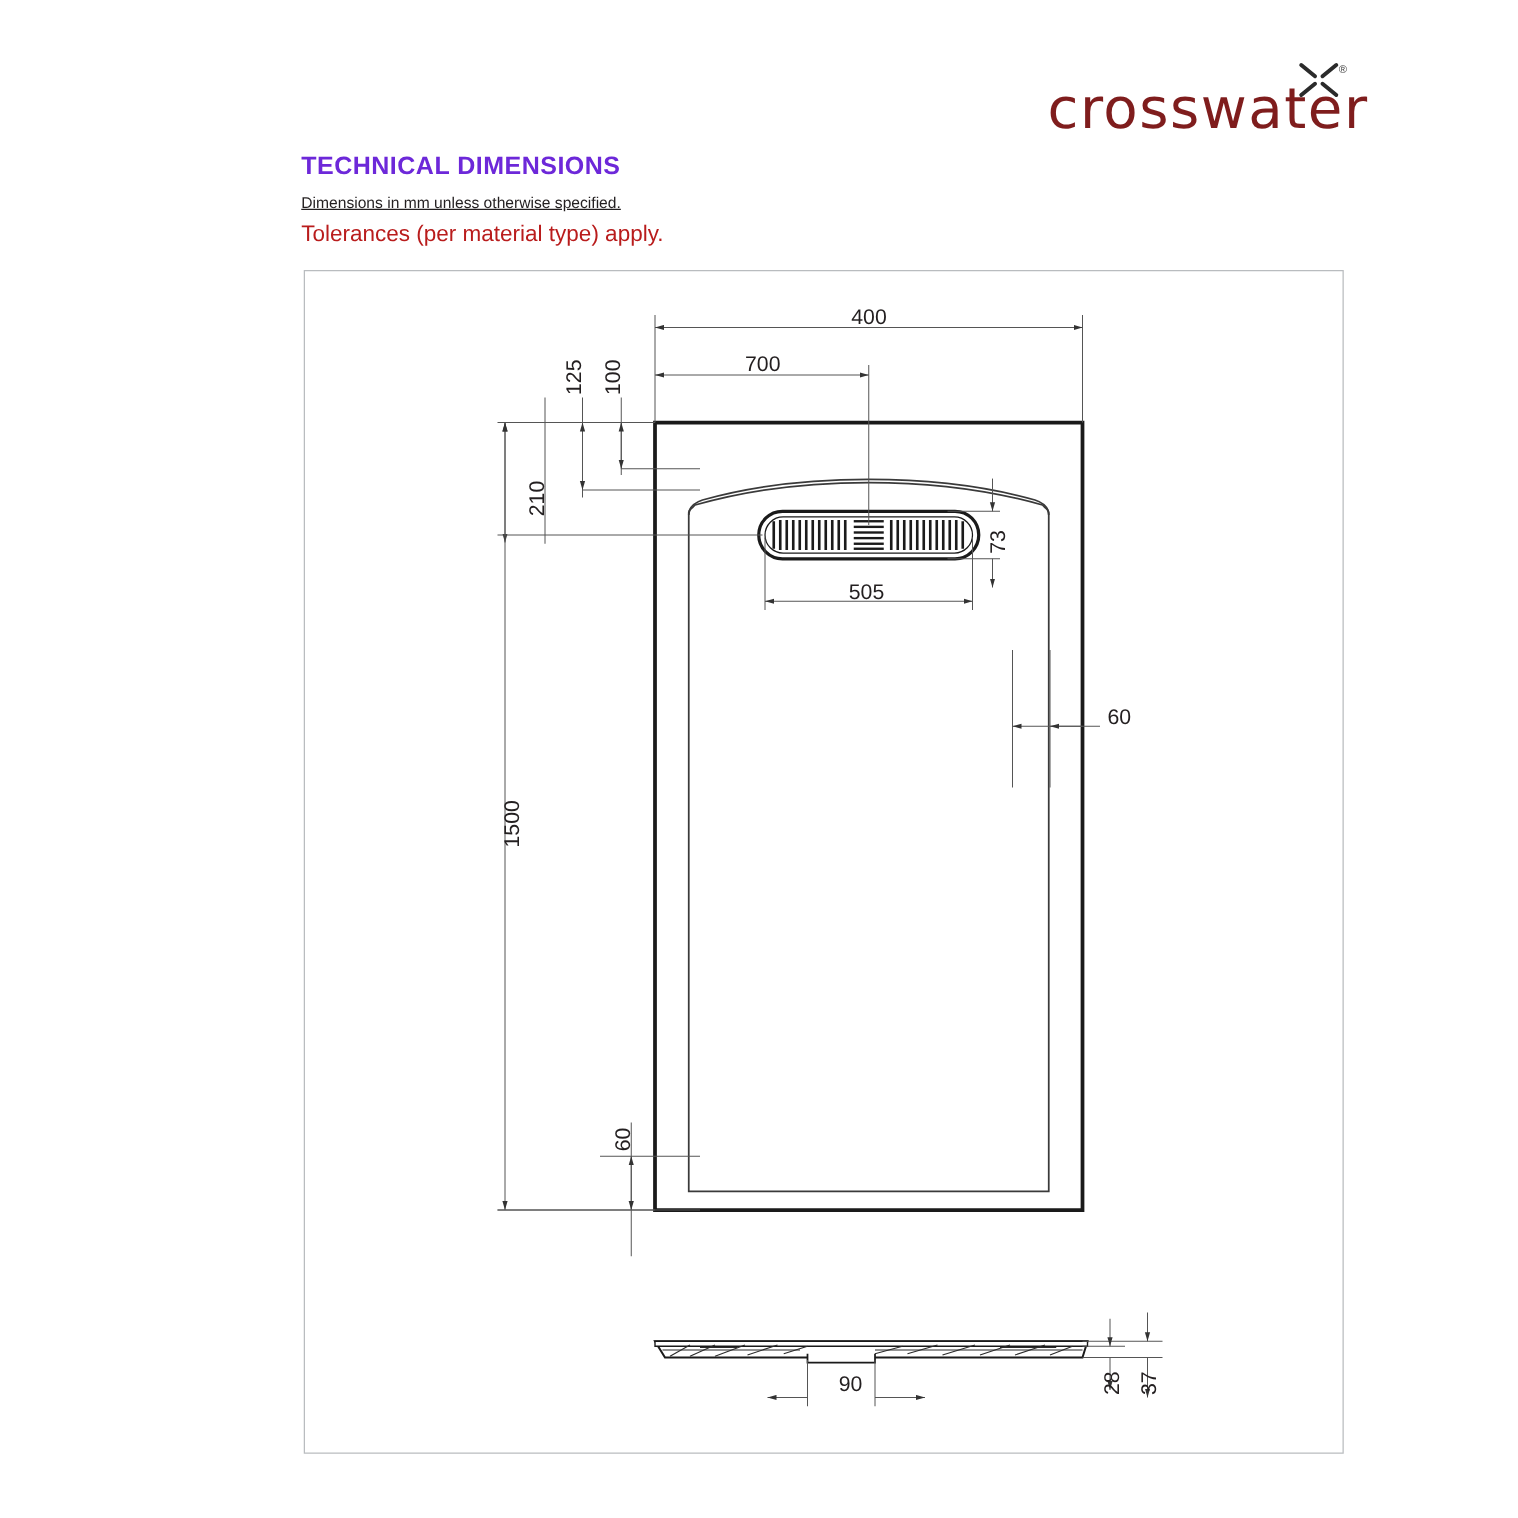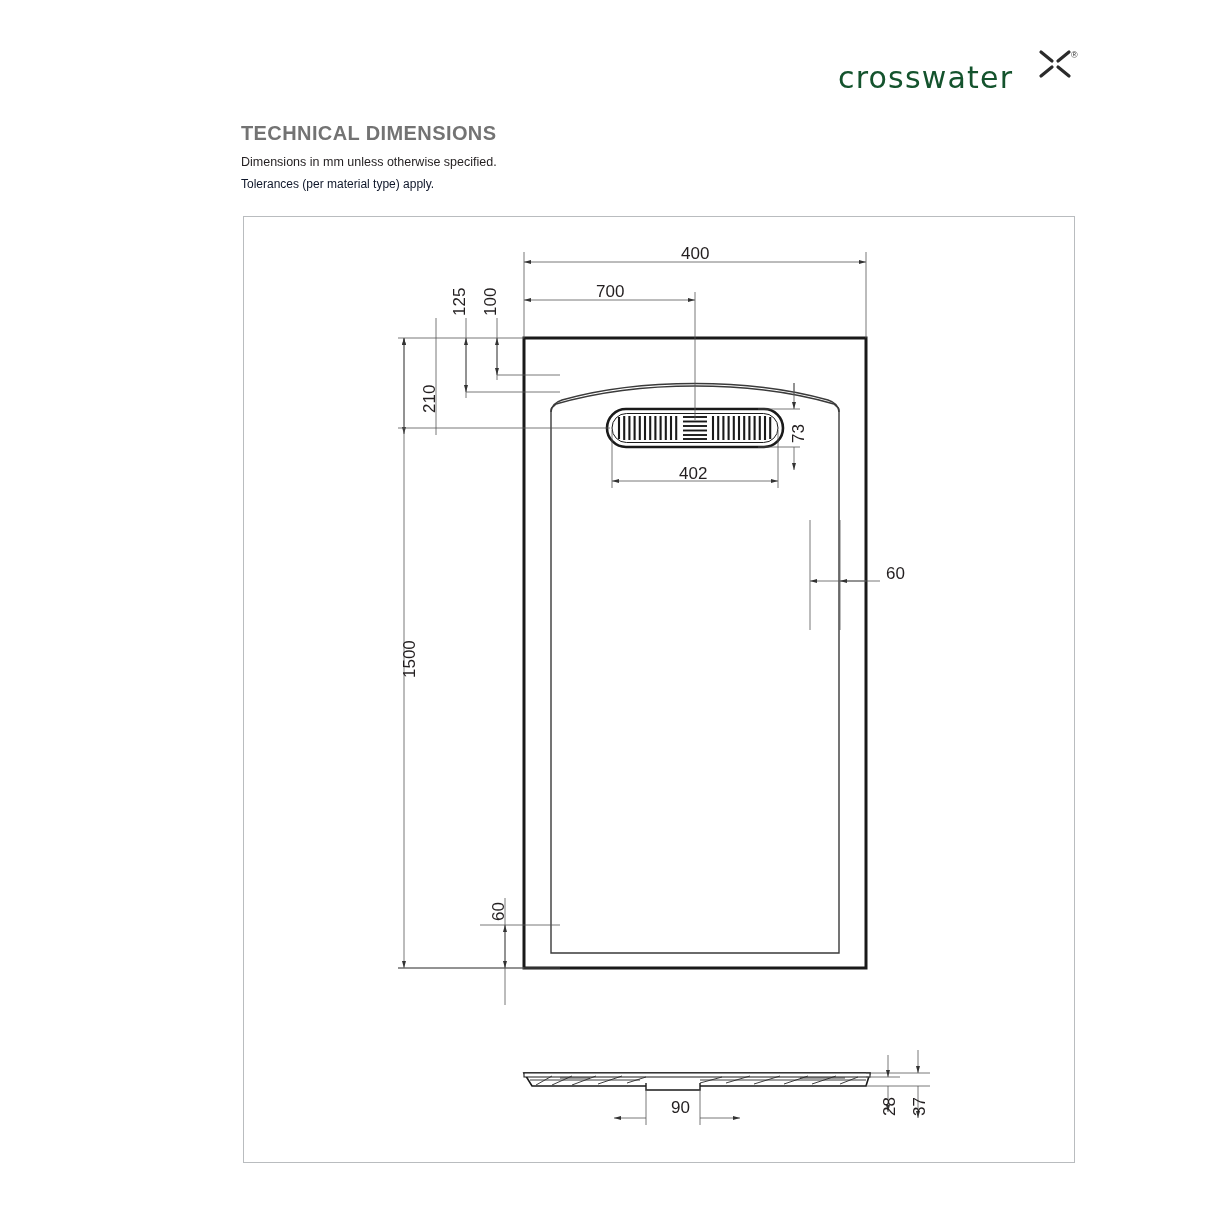--- a/index.html
+++ b/index.html
@@ -13,41 +13,41 @@
   #root{position:absolute;left:0;top:0;width:1214px;height:1214px;}
 
   
   .logo-wrap{
     position:absolute; left:838px; top:46px;
     width:240px; height:62px;
   }
   .logo-text{
     position:absolute; left:0; top:14px;
     font-family:"DejaVu Sans", sans-serif;
-    font-size:30px;
+    font-size:45px;
     letter-spacing:1.2px;
-    color:#14532d;
+    color:#7f1d1d;
     font-weight:400;
     white-space:nowrap;
   }
   .logo-mark{position:absolute; left:200px; top:2px; width:34px;height:34px;}
   .logo-reg{
     position:absolute; left:233px; top:4px;
     font-size:9px; color:#3a3a3a;
     font-family:"Liberation Sans", sans-serif;
   }
 
   
   .title{
     position:absolute; left:241px; top:122px;
     font-size:20px; font-weight:bold; letter-spacing:0.4px;
-    color:#737373;
-  }
-  .sub1{position:absolute; left:241px; top:155px; font-size:12.5px; color:#231f20;}
-  .sub2{position:absolute; left:241px; top:177px; font-size:12px; color:#0f172a;}
+    color:#6d28d9;
+  }
+  .sub1{position:absolute; left:241px; top:155px; font-size:12.5px; color:#231f20;text-decoration:underline;}
+  .sub2{position:absolute; left:241px; top:177px; font-size:18px; color:#b91c1c;}
 
   
   .frame{
     position:absolute; left:243px; top:216px;
     width:832px; height:947px;
     border:1px solid #b9bcbf;
     box-sizing:border-box;
   }
 
   
@@ -249,21 +249,21 @@
   <div class="dimtxt" style="left:596px; top:282px;">700</div>
 
   <div class="dimtxt rot" style="left:450px; top:316px;">125</div>
 
   <div class="dimtxt rot" style="left:481px; top:316px;">100</div>
 
   <div class="dimtxt rot" style="left:420px; top:413px;">210</div>
 
   <div class="dimtxt rot" style="left:789px; top:443px;">73</div>
 
-  <div class="dimtxt" style="left:679px; top:464px;">402</div>
+  <div class="dimtxt" style="left:679px; top:464px;">505</div>
 
   <div class="dimtxt rot" style="left:400px; top:678px;">1500</div>
 
   <div class="dimtxt" style="left:886px; top:564px;">60</div>
 
   <div class="dimtxt rot" style="left:489px; top:921px;">60</div>
 
   <div class="dimtxt" style="left:655px; top:1098px;margin-left:16px;">90</div>
 
   <div class="dimtxt rot" style="left:880px; top:1116px;">28</div>

